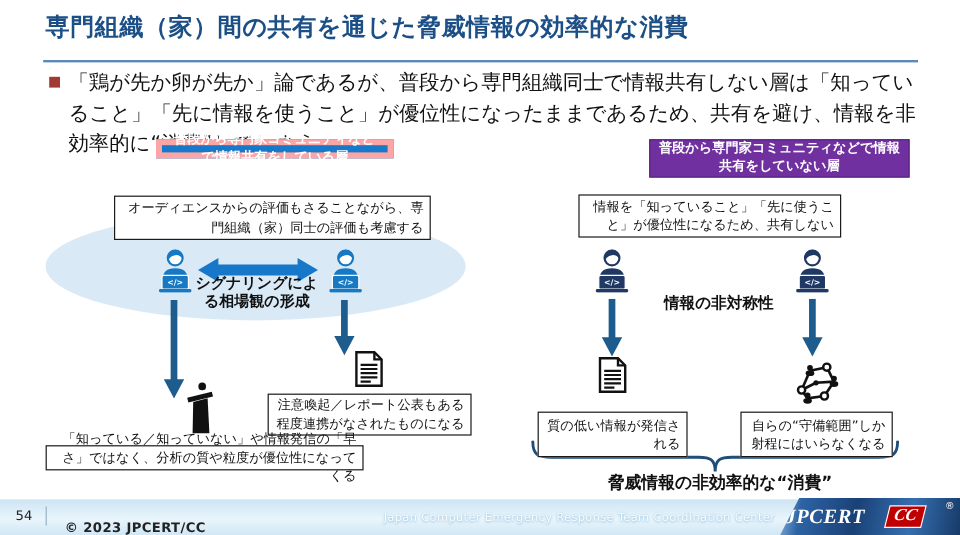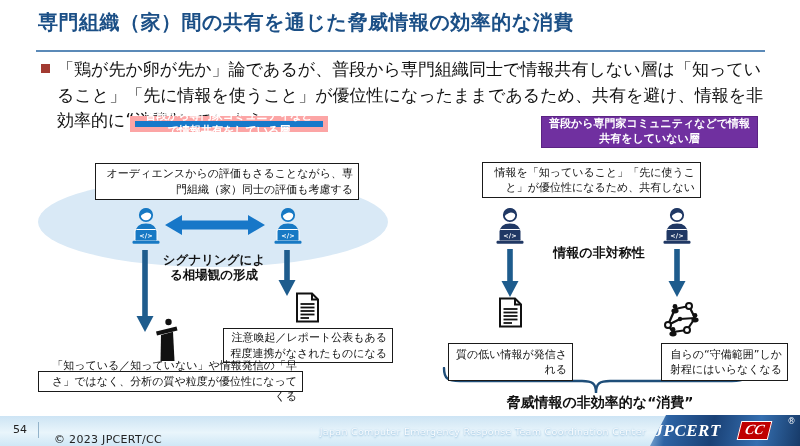--- a/index.html
+++ b/index.html
@@ -18,40 +18,40 @@
   .hdr-right{left:514px;top:116px;width:217px;height:32px;background:#7030a0;border:1px solid #5b2383;margin-left:27px;}
 
   .wbox{display:flex;align-items:center;justify-content:center;text-align:right;
         background:#fff;border:1.5px solid #1a1a1a;box-sizing:border-box;
         font-size:11px;line-height:1.4;color:#111;padding:1px 5px;z-index:3;}
   .box-eval{left:95px;top:163px;width:264px;height:37px;}
   .box-hoard{left:482px;top:162px;width:219px;height:36px;}
   .box-report{left:223px;top:328px;width:170px;height:35px;}
   .box-concl{left:38px;top:371px;width:265px;height:21px;}
   .box-lowq{left:448px;top:343px;width:125px;height:38px;}
-  .box-scope{left:617px;top:343px;width:127px;height:38px;margin-left:44px;}
+  .box-scope{left:617px;top:343px;width:127px;height:38px;}
 
   .ellipse{left:38px;top:177px;width:350px;height:90px;border-radius:50%;background:#d9e9f6;z-index:0;}
 
   .person{width:32px;height:38px;z-index:2;}
   .person-blue{color:#1779c4;}
   .person-navy{color:#203864;}
 
   .lbl{font-weight:bold;color:#111;text-align:center;z-index:2;}
-  .lbl-signal{left:158px;top:252px;width:112px;font-size:12.5px;line-height:1.2;}
+  .lbl-signal{left:158px;top:228px;width:112px;font-size:12.5px;line-height:1.2;}
   .lbl-asym{left:543px;top:223px;width:112px;font-size:13px;margin-top:21px;}
   .lbl-brace{left:455px;top:394px;width:290px;font-size:14px;}
 
   .arrow{z-index:1;}
   .footer{left:0;top:415px;width:800px;height:31px;
           background:linear-gradient(180deg,#cde4f4 0%,#e9f5fb 55%,#cfe7f6 100%);
           border-top:1px solid #fff;box-sizing:border-box;}
   .pagenum{left:13px;top:423px;font-size:11px;color:#222;}
   .foot-sep{left:38px;top:422px;width:1px;height:16px;background:#93b3ca;}
-  .copyright{left:54px;top:433px;font-size:11px;color:#222;letter-spacing:.3px;}
+  .copyright{left:54px;top:433px;font-size:11px;color:#222;letter-spacing:.3px;font-weight:bold;}
   .orgname{right:154px;top:426px;font-size:9.5px;color:#fbfdff;letter-spacing:.3px;
            text-shadow:0 1px 2px #8fbcdd,0 0 1px #a9cde6;white-space:nowrap;}
   .logo{right:0;top:415px;width:150px;height:31px;display:flex;align-items:center;justify-content:center;
         gap:18px;background:linear-gradient(100deg,#8ab4dc 0%,#2d63a4 12%,#1a4176 42%,#356fb0 72%,#173a68 100%);
         clip-path:polygon(16px 0,100% 0,100% 100%,0 100%);}
   .logo-jpcert{font-family:"Liberation Serif","DejaVu Serif",serif;font-style:italic;font-weight:bold;
                font-size:17px;color:#fff;letter-spacing:.5px;}
   .logo-cc{font-family:"Liberation Serif","DejaVu Serif",serif;font-style:italic;font-weight:bold;
            font-size:14px;color:#fff;background:#c00000;padding:0 5px 1px 5px;transform:skewX(-14deg);
            border:1px solid #fff;}

